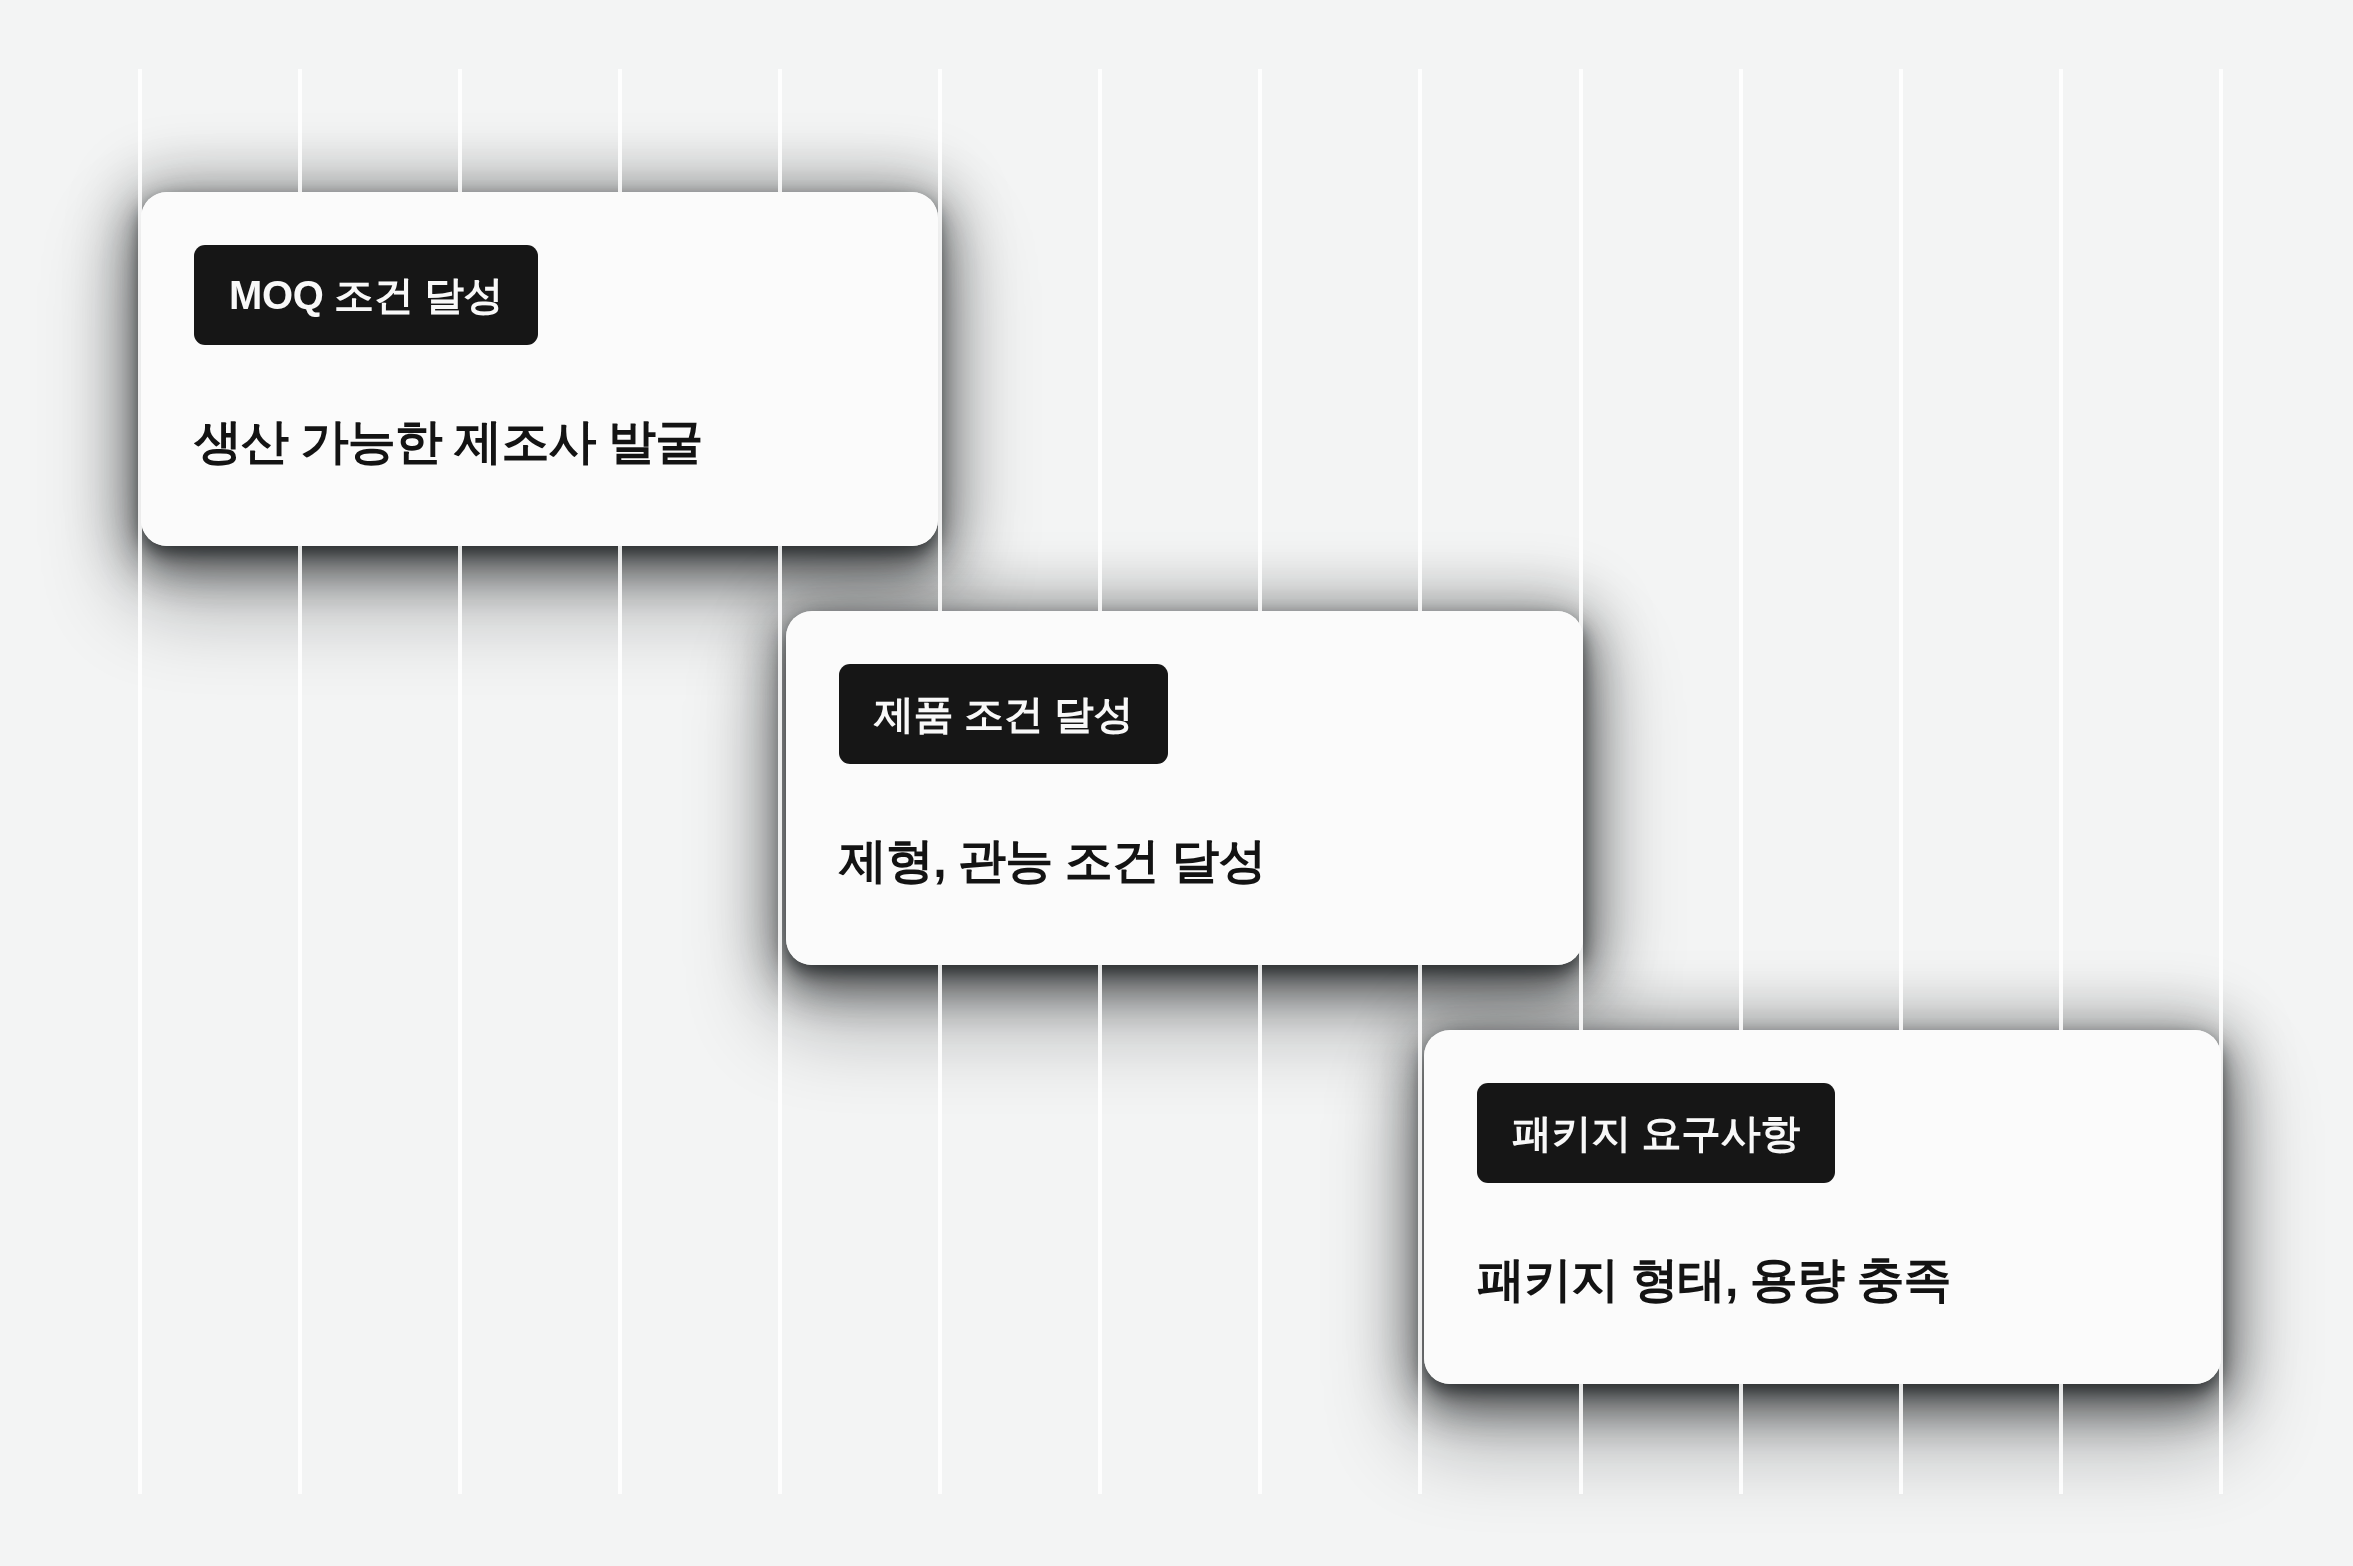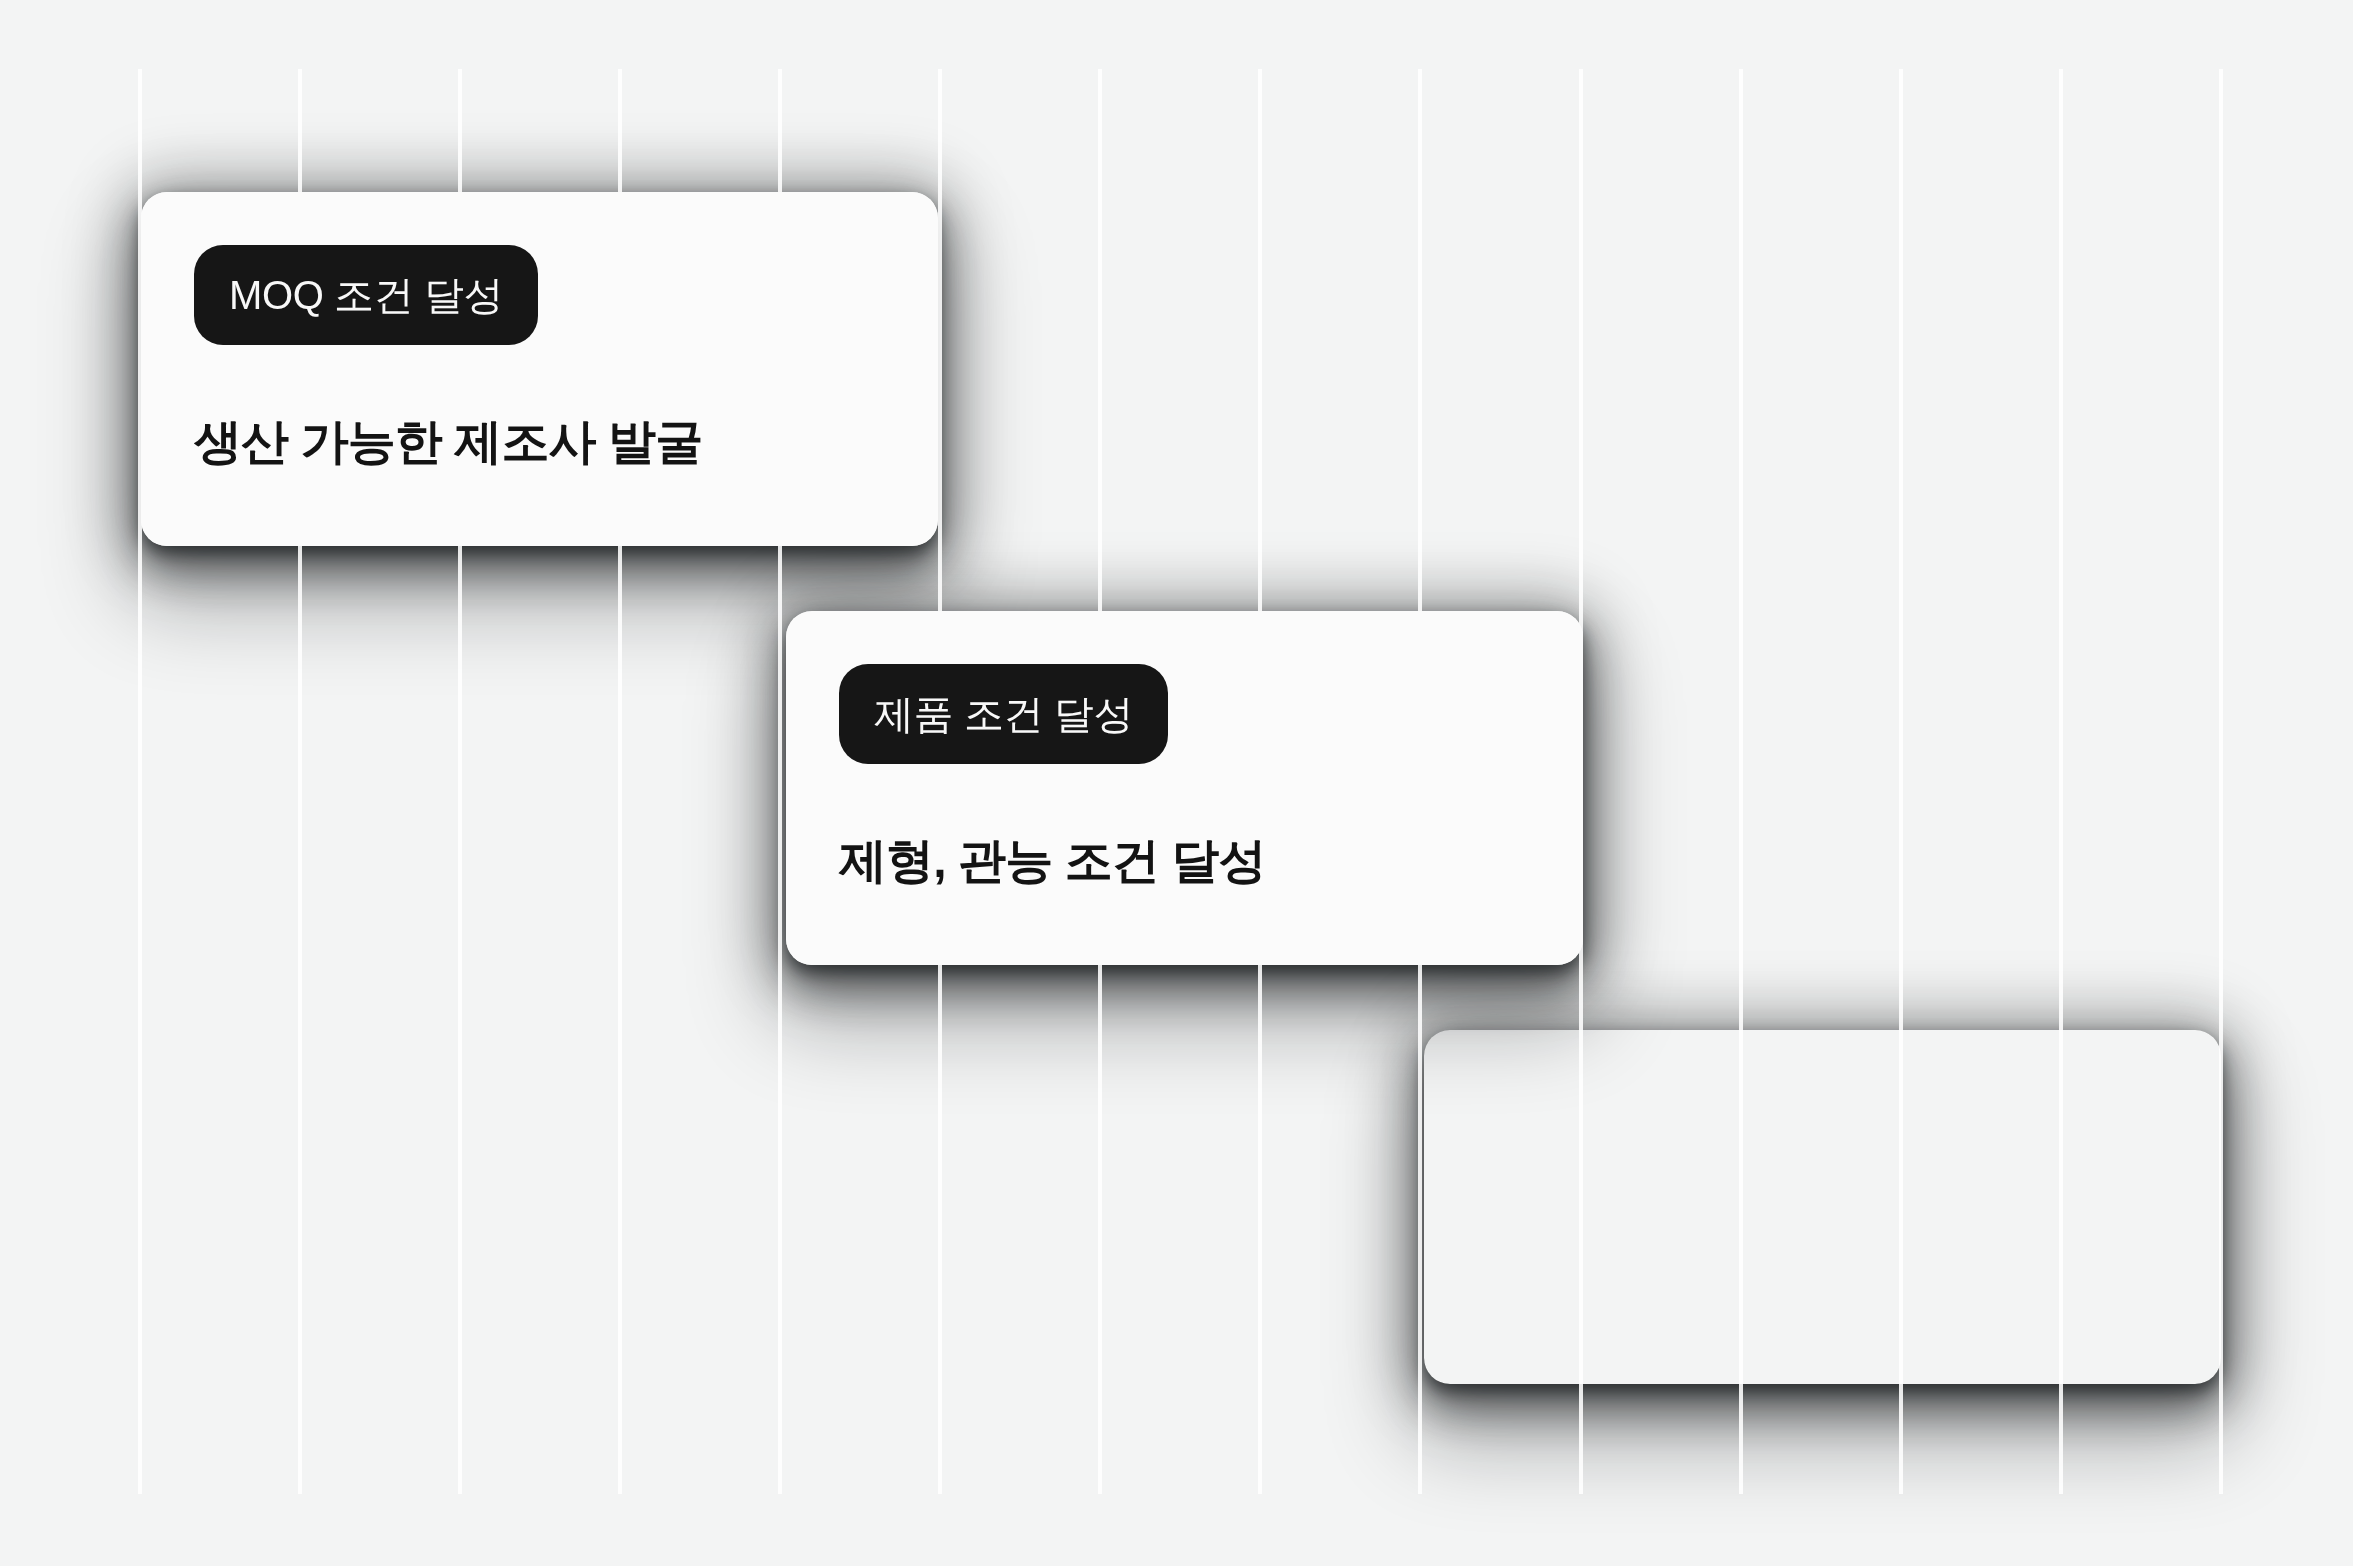--- a/index.html
+++ b/index.html
@@ -59,25 +59,25 @@
     box-sizing: border-box;
     border-radius: 26px;
     background: #fbfbfb;
     padding: 53px 52px 0 53px;
   }
   .badge {
     display: inline-flex;
     align-items: center;
     height: 100px;
     padding: 0 35px;
-    border-radius: 29px;
+    border-radius: 11px;
     background: #161616;
     color: #f8f8f8;
     font-size: 40px;
-    font-weight: 400;
+    font-weight: 700;
     letter-spacing: -0.4px;
     white-space: nowrap;
   }
   .card-title {
     margin-top: 72px;
     font-size: 48px;
     line-height: 1.05;
     font-weight: 700;
     letter-spacing: -0.9px;
     color: #131313;
@@ -115,15 +115,19 @@
   <div class="card pos-1">
     <span class="badge">MOQ 조건 달성</span>
     <div class="card-title">생산 가능한 제조사 발굴</div>
   </div>
 
   <div class="card pos-2">
     <span class="badge">제품 조건 달성</span>
     <div class="card-title">제형, 관능 조건 달성</div>
   </div>
 
+  <div class="card pos-3">
+    <span class="badge">패키지 요구사항</span>
+    <div class="card-title">패키지 형태, 용량 충족</div>
+  </div>
 
 </div>
 
 
 </body></html>

